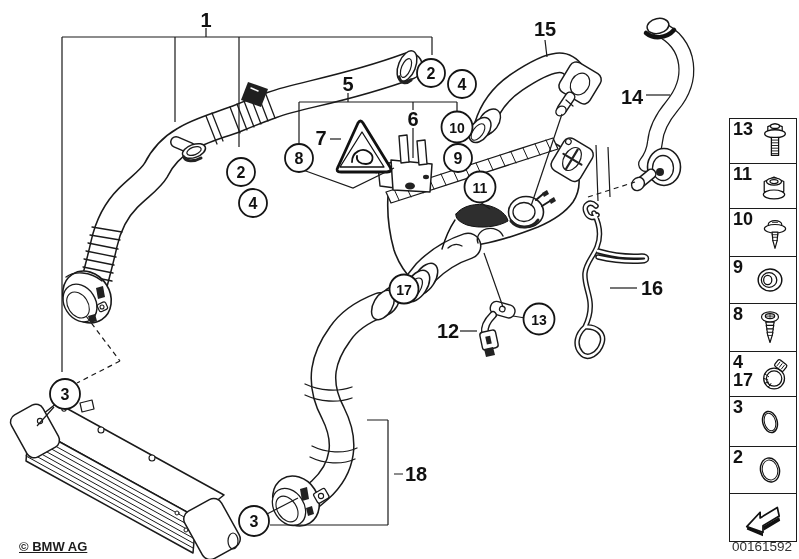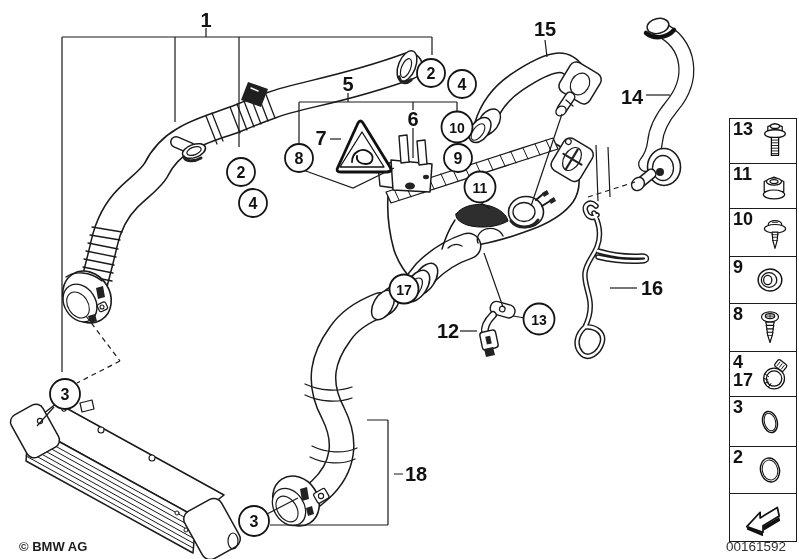--- a/index.html
+++ b/index.html
@@ -13,22 +13,22 @@
   .callout-num.small{font-size:14px;}
   .plain-num{font-family:"Liberation Sans",sans-serif;font-weight:bold;font-size:20px;
              fill:#111;text-anchor:middle;dominant-baseline:central;}
   #sidebar{position:absolute;left:729px;top:118px;width:68px;background:#fff;
            border:1.5px solid #1c1c1c;box-sizing:border-box;}
   .sb-row{border-bottom:1.5px solid #1c1c1c;display:flex;box-sizing:border-box;position:relative;}
   .sb-row:last-child{border-bottom:none;}
   .sb-labels{display:flex;flex-direction:column;padding:1px 0 0 3px;font-weight:bold;
              font-size:18px;line-height:1.02;color:#111;}
   .sb-icon{flex:1;display:flex;align-items:center;justify-content:center;}
-  #copyright{position:absolute;left:19px;top:539px;font-size:13px;font-weight:bold;color:#1d1d1d;}
-  #docnum{position:absolute;left:726px;top:539px;width:72px;
+  #copyright{position:absolute;left:19px;top:539px;font-size:13px;font-weight:bold;color:#1d1d1d;text-decoration:underline;}
+  #docnum{position:absolute;left:726px;top:539px;width:72px;text-align:center;
           font-size:13.5px;color:#333;}
 </style>
 </head>
 <body>
 
 <div id="stage">
 <svg width="799" height="559" viewBox="0 0 799 559" xmlns="http://www.w3.org/2000/svg">
 
   <g stroke="#1a1a1a" fill="none" stroke-linecap="round" stroke-linejoin="round">
 

